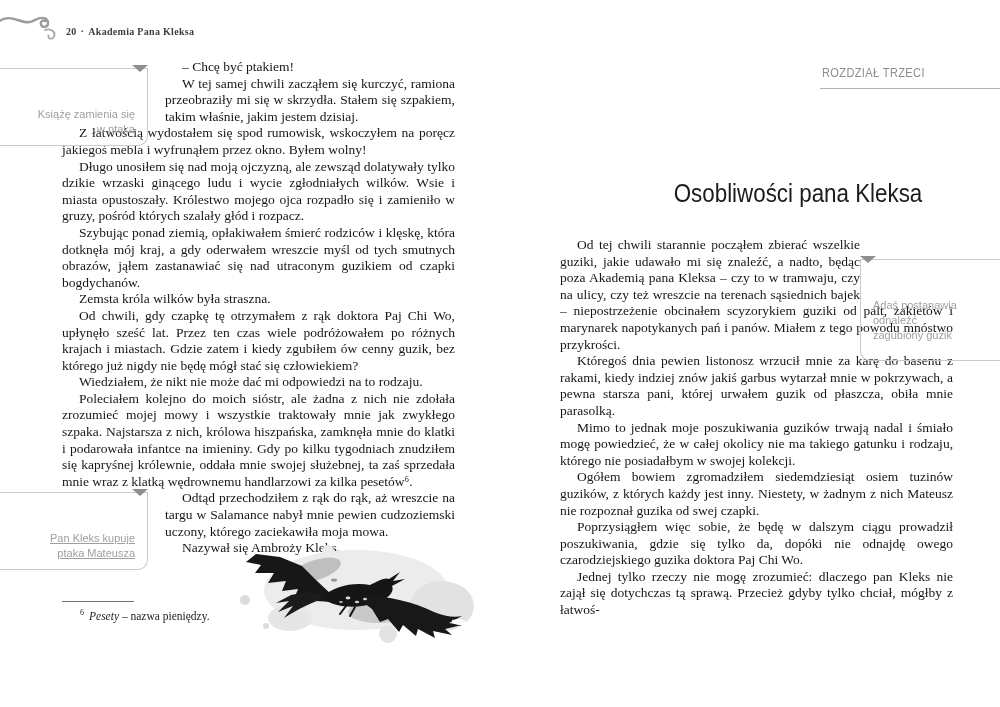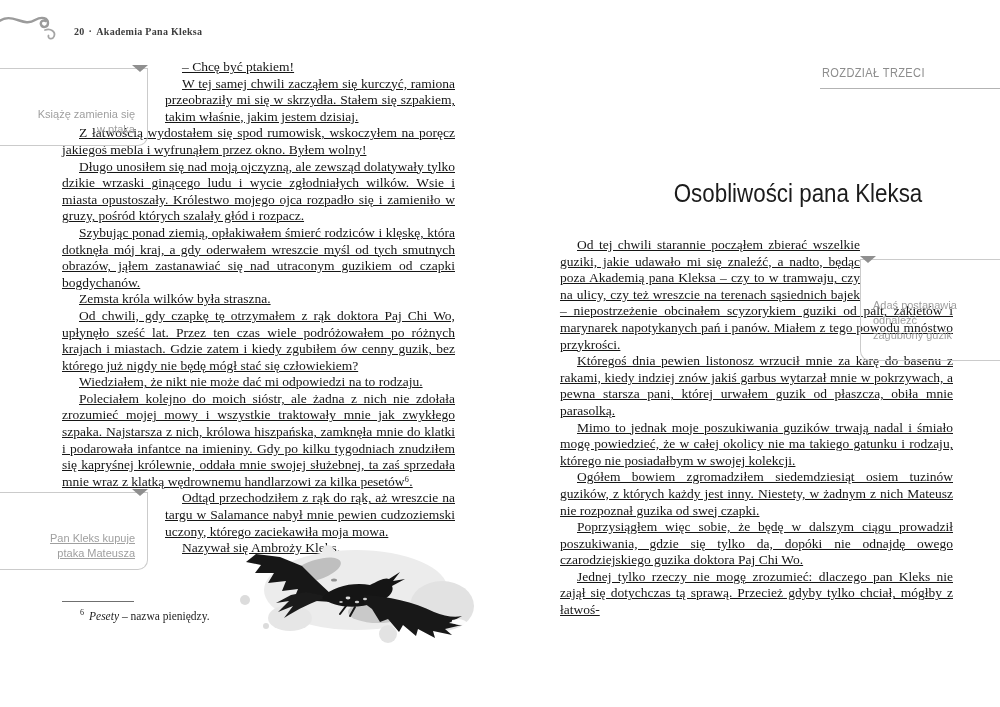--- a/index.html
+++ b/index.html
@@ -1,30 +1,30 @@
 <!DOCTYPE html>
 <html lang="pl"><head>
 <meta charset="utf-8">
 <style>
   html,body{margin:0;padding:0;background:#ffffff;}
   .spread{position:relative;width:1000px;height:707px;background:#fff;overflow:hidden;
           font-family:"Liberation Serif","DejaVu Serif",serif;color:#161616;}
 
   
   .flourish{position:absolute;left:0;top:6px;}
-  .running-head{position:absolute;left:74px;top:26px;font-size:10px;font-weight:700;
+  .running-head{position:absolute;left:66px;top:26px;font-size:10px;font-weight:700;
                 color:#3d3d3d;letter-spacing:.3px;}
   .running-head .sep{margin:0 4px;}
 
   
   .bodytext{position:absolute;width:393px;font-size:13.5px;line-height:16.6px;
             text-align:justify;}
   .col-left{left:62px;top:59px;}
   .col-right{left:560px;top:237px;}
-  .bodytext p{margin:0;text-indent:17px;text-decoration:underline;}
+  .bodytext p{margin:0;text-indent:17px;}
 
   
   .note-float-l{float:left;margin-left:-62px;width:165px;}
   .nf1{height:66px;}
   .nf2{height:50px;}
   .note-float-r{float:right;margin-right:-47px;width:140px;height:66px;}
   .notebox{position:relative;box-sizing:border-box;font-family:"Liberation Sans","DejaVu Sans",sans-serif;
            font-size:11px;line-height:15px;color:#9f9f9f;white-space:pre-line;text-indent:0;}
   .notebox-l{width:148px;margin-top:9px;padding:8px 12px 8px 6px;text-align:right;
              border-top:1px solid #cbcbcb;border-right:1px solid #cbcbcb;border-bottom:1px solid #cbcbcb;

